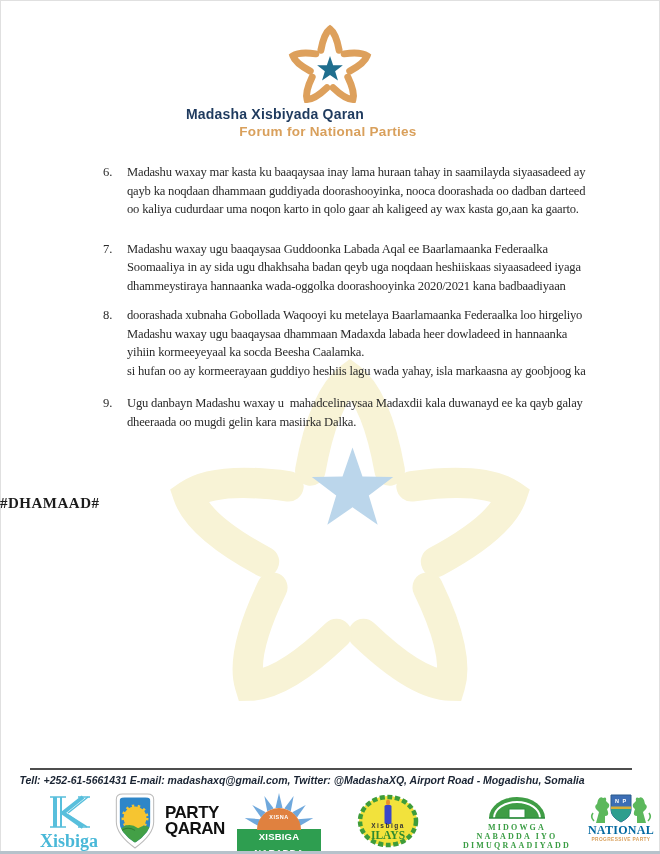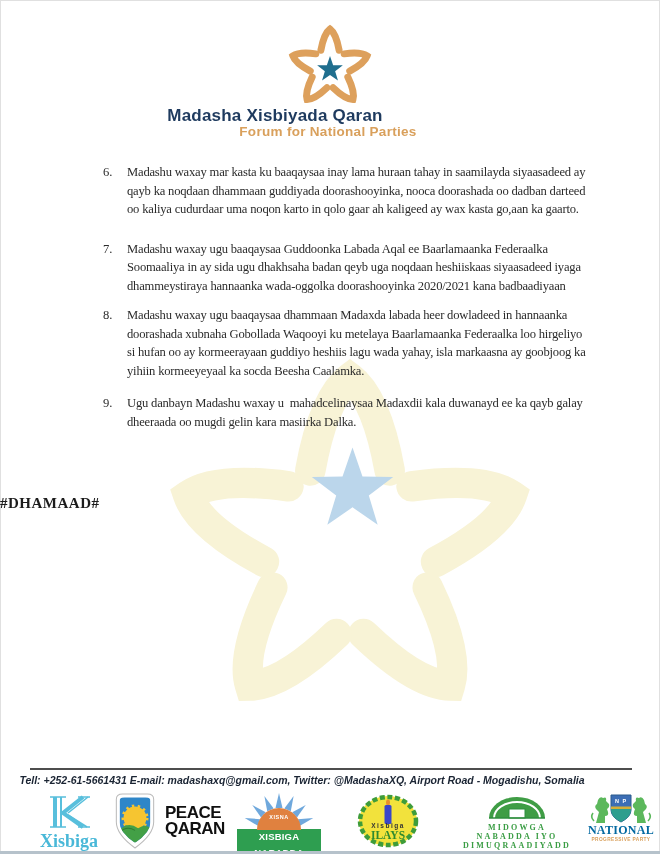--- a/index.html
+++ b/index.html
@@ -8,21 +8,21 @@
     margin:0 auto;overflow:hidden;
     box-shadow:inset 0 0 0 1px #e0e0e0;
     font-family:"Liberation Serif", serif;
   }
   
   .wm-pin{position:absolute;left:132px;top:330px;width:436px;height:436px;z-index:0;}
   .wm-star{position:absolute;left:305px;top:438px;width:95px;height:95px;z-index:0;}
   
   .logo-star{position:absolute;left:280px;top:18px;width:100px;height:100px;z-index:2;}
   .org-name{position:absolute;left:0;top:106px;width:550px;text-align:center;
-    font-family:"Liberation Sans",sans-serif;font-weight:bold;font-size:17px;
+    font-family:"Liberation Sans",sans-serif;font-weight:bold;font-size:14px;
     letter-spacing:.2px;color:#1E3A5E;z-index:2;}
   .org-tagline{position:absolute;left:0;top:124px;width:656px;text-align:center;
     font-family:"Liberation Sans",sans-serif;font-weight:bold;font-size:13.5px;
     letter-spacing:.3px;color:#D9A05C;z-index:2;}
   
   .paras{position:absolute;left:103px;top:163px;width:540px;z-index:1;}
   .para{display:flex;margin-bottom:21px;}
   .para:nth-child(2){margin-bottom:11px;}
   .para:nth-child(3){margin-bottom:14px;}
   .pnum{width:24px;flex:0 0 24px;font-size:12.6px;line-height:18.5px;color:#2b2b2b;}
@@ -139,24 +139,24 @@
       <div class="pnum">7.</div>
       <div>
         <div class="pline">Madashu waxay ugu baaqaysaa Guddoonka Labada Aqal ee Baarlamaanka Federaalka</div>
         <div class="pline">Soomaaliya in ay sida ugu dhakhsaha badan qeyb uga noqdaan heshiiskaas siyaasadeed iyaga</div>
         <div class="pline">dhammeystiraya hannaanka wada-oggolka doorashooyinka 2020/2021 kana badbaadiyaan</div>
       </div>
     </div>
     <div class="para">
       <div class="pnum">8.</div>
       <div>
+        <div class="pline">doorashada xubnaha Gobollada Waqooyi ku metelaya Baarlamaanka Federaalka loo hirgeliyo</div>
         <div class="pline">Madashu waxay ugu baaqaysaa dhammaan Madaxda labada heer dowladeed in hannaanka</div>
-        <div class="pline">doorashada xubnaha Gobollada Waqooyi ku metelaya Baarlamaanka Federaalka loo hirgeliyo</div>
+        <div class="pline">yihiin kormeeyeyaal ka socda Beesha Caalamka.</div>
         <div class="pline">si hufan oo ay kormeerayaan guddiyo heshiis lagu wada yahay, isla markaasna ay goobjoog ka</div>
-        <div class="pline">yihiin kormeeyeyaal ka socda Beesha Caalamka.</div>
       </div>
     </div>
     <div class="para">
       <div class="pnum">9.</div>
       <div>
         <div class="pline">Ugu danbayn Madashu waxay u  mahadcelinaysaa Madaxdii kala duwanayd ee ka qayb galay</div>
         <div class="pline">dheeraada oo mugdi gelin kara masiirka Dalka.</div>
       </div>
     </div>
   </div>
@@ -192,21 +192,21 @@
         <path d="M6,6 Q6,1 12,1 H36 Q42,1 42,6 V28 Q42,40 24,53 Q6,40 6,28 Z" fill="#ffffff" stroke="#bbbbbb" stroke-width="1"></path>
         <g clip-path="url(#hsh)">
           <rect x="9" y="4" width="30" height="44" fill="#2E86C8"></rect>
           <circle cx="24" cy="24" r="11" fill="#F6C531" stroke="#F6C531" stroke-width="4" stroke-dasharray="2.2 3.2"></circle>
           <circle cx="24" cy="24" r="7.5" fill="#F6C531"></circle>
           <path d="M9,36 Q17,27 27,34 Q34,29 39,34 L39,48 L9,48 Z" fill="#43A046"></path>
           <path d="M9,38 Q16,31 24,36" fill="none" stroke="#2e7d32" stroke-width="1"></path>
         </g>
       </svg>
       <div class="himilo-text">
-        <div>PEACE</div>
+        <div>PARTY</div>
         <div>QARAN</div>
       </div>
     </div>
 
     <div class="logo nabadda">
       <svg width="86" height="38" viewBox="0 0 86 38">
         <g fill="#6FA8DC">
           <g transform="rotate(-72 43 37)">
               <polygon points="39.5,16 46.5,16 43,1"></polygon>
             </g>

